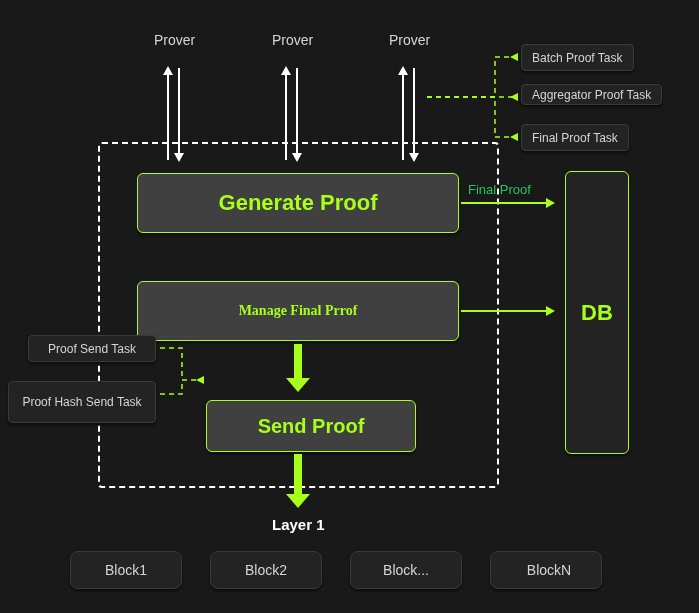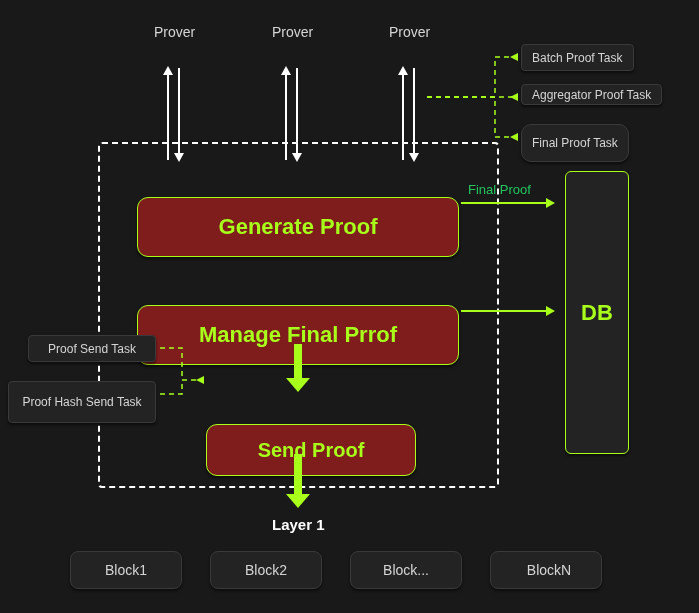--- a/index.html
+++ b/index.html
@@ -8,21 +8,21 @@
     width: 699px;
     height: 613px;
     position: relative;
     font-family: -apple-system, BlinkMacSystemFont, "Segoe UI", Arial, sans-serif;
     overflow: hidden;
   }
   .prover-label {
     position: absolute;
     color: #d5d5d5;
     font-size: 14px;
-    top: 24px;
+    top: 32px;
   }
   .arrow-pair {
     position: absolute;
     top: 68px;
     width: 26px;
     height: 92px;
   }
   .arrow-pair .up, .arrow-pair .down {
     position: absolute;
     width: 2px;
@@ -53,30 +53,29 @@
     position: absolute;
     border: 2px dashed #fff;
     border-radius: 4px;
     left: 98px;
     top: 142px;
     width: 401px;
     height: 346px;
   }
   .module-box {
     position: absolute;
-    background: #7f1d1d;
+    background: #404040;
     border: 1px solid #a7ff1a;
-    border-radius: 11px;
+    border-radius: 6px;
     box-shadow: 0 2px 3px rgba(0,0,0,0.55);
     display: flex;
     align-items: center;
     justify-content: center;
     color: #a7ff1a;
     font-weight: 700;
-    margin-top: 24px;
   }
   .task-box {
     position: absolute;
     background: #232323;
     border: 1px solid #3a3a3a;
     border-radius: 4px;
     box-shadow: 0 2px 3px rgba(0,0,0,0.55);
     color: #d5d5d5;
     font-size: 12px;
     display: flex;
@@ -167,35 +166,35 @@
     <div class="up"></div>
     <div class="down"></div>
   </div>
 <div class="arrow-pair" style="left:397px">
     <div class="up"></div>
     <div class="down"></div>
   </div>
 
 <div class="task-box" style="left:521px; top:44px; height:27px;">Batch Proof Task</div>
 <div class="task-box" style="left:521px; top:84px; height:21px;">Aggregator Proof Task</div>
-<div class="task-box" style="left:521px; top:124px; height:38px;border-radius:10px;">Final Proof Task</div>
+<div class="task-box" style="left:521px; top:124px; height:27px;">Final Proof Task</div>
 
 <svg class="dashed" style="left:0; top:0;" width="699" height="200">
   <path d="M 427 97 L 495 97 L 495 57 L 518 57" stroke="#a7ff1a" stroke-width="1.5" stroke-dasharray="5,4" fill="none"></path>
   <path d="M 510 57 l 8 -4 l 0 8 z" fill="#a7ff1a"></path>
   <path d="M 427 97 L 518 97" stroke="#a7ff1a" stroke-width="1.5" stroke-dasharray="5,4" fill="none"></path>
   <path d="M 510 97 l 8 -4 l 0 8 z" fill="#a7ff1a"></path>
   <path d="M 427 97 L 495 97 L 495 137 L 518 137" stroke="#a7ff1a" stroke-width="1.5" stroke-dasharray="5,4" fill="none"></path>
   <path d="M 510 137 l 8 -4 l 0 8 z" fill="#a7ff1a"></path>
 </svg>
 
 <div class="dashed-container"></div>
 
 <div class="module-box" style="left:137px; top:173px; width:322px; height:60px; font-size:22px;">Generate Proof</div>
-<div class="module-box" style="left:137px; top:281px; width:322px; height:60px; font-size:22px;">Manage Final Prrof</div>
+<div class="module-box" style="left:137px; top:281px; width:322px; height:60px; font-size:14px;font-family:Liberation Serif, serif;">Manage Final Prrof</div>
 <div class="module-box" style="left:206px; top:400px; width:210px; height:52px; font-size:20px;">Send Proof</div>
 
 <div class="db-box" style="left:565px; top:171px; width:64px; height:283px;">DB</div>
 
 <div class="final-proof-label" style="left:468px; top:182px;">Final Proof</div>
 <div class="thin-arrow-right" style="left:461px; top:202px; width:92px;"></div>
 
 <div class="thin-arrow-right" style="left:461px; top:310px; width:92px;"></div>
 
 <div class="green-arrow-down" style="left:294px; top:344px; height:38px;"></div>

